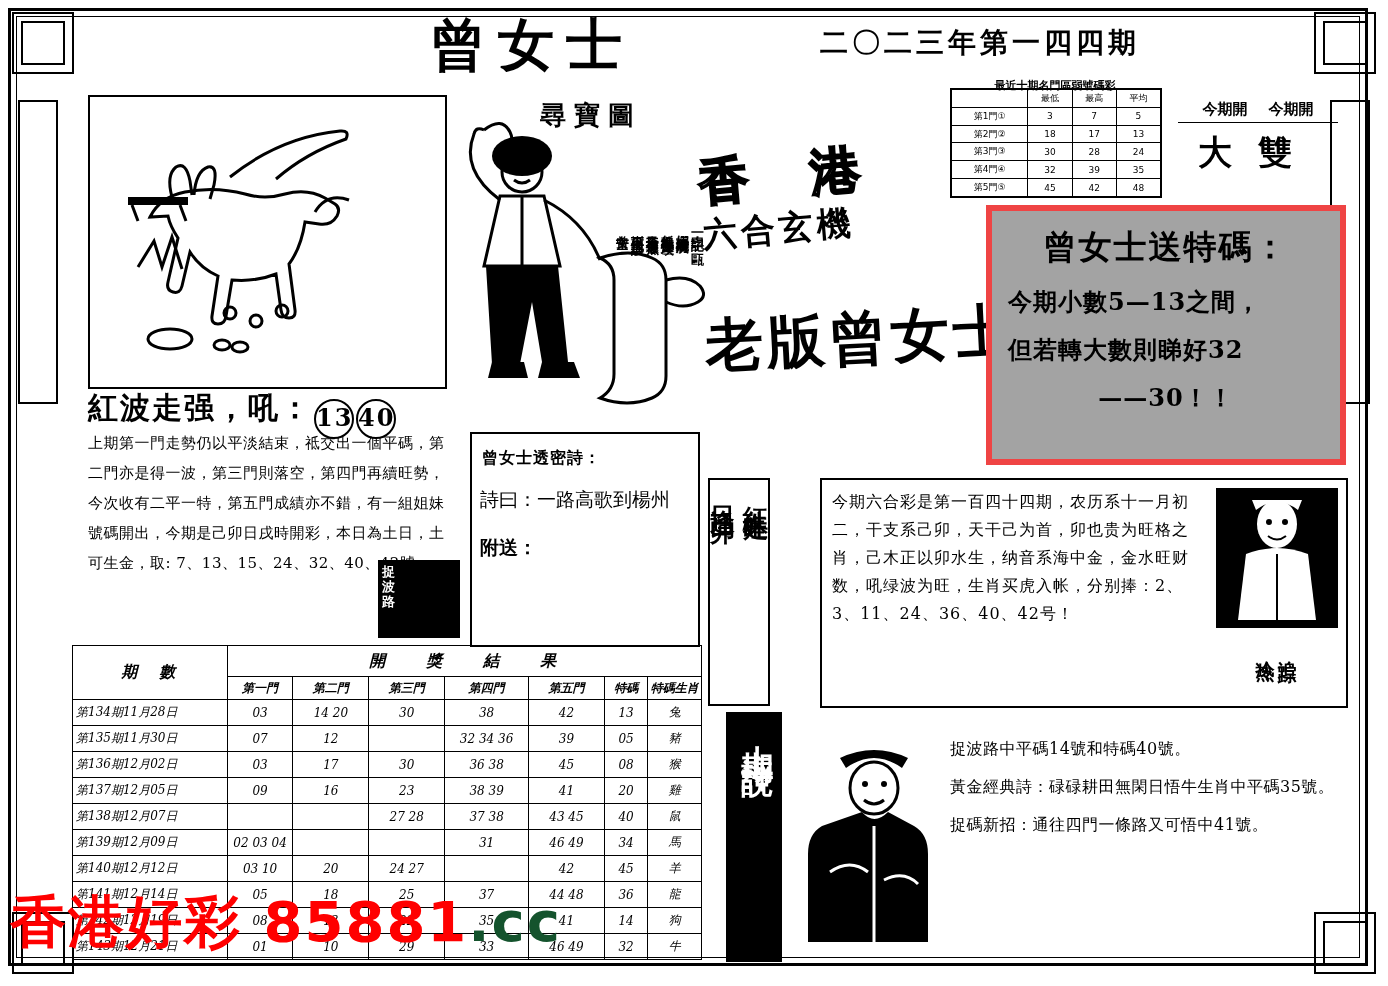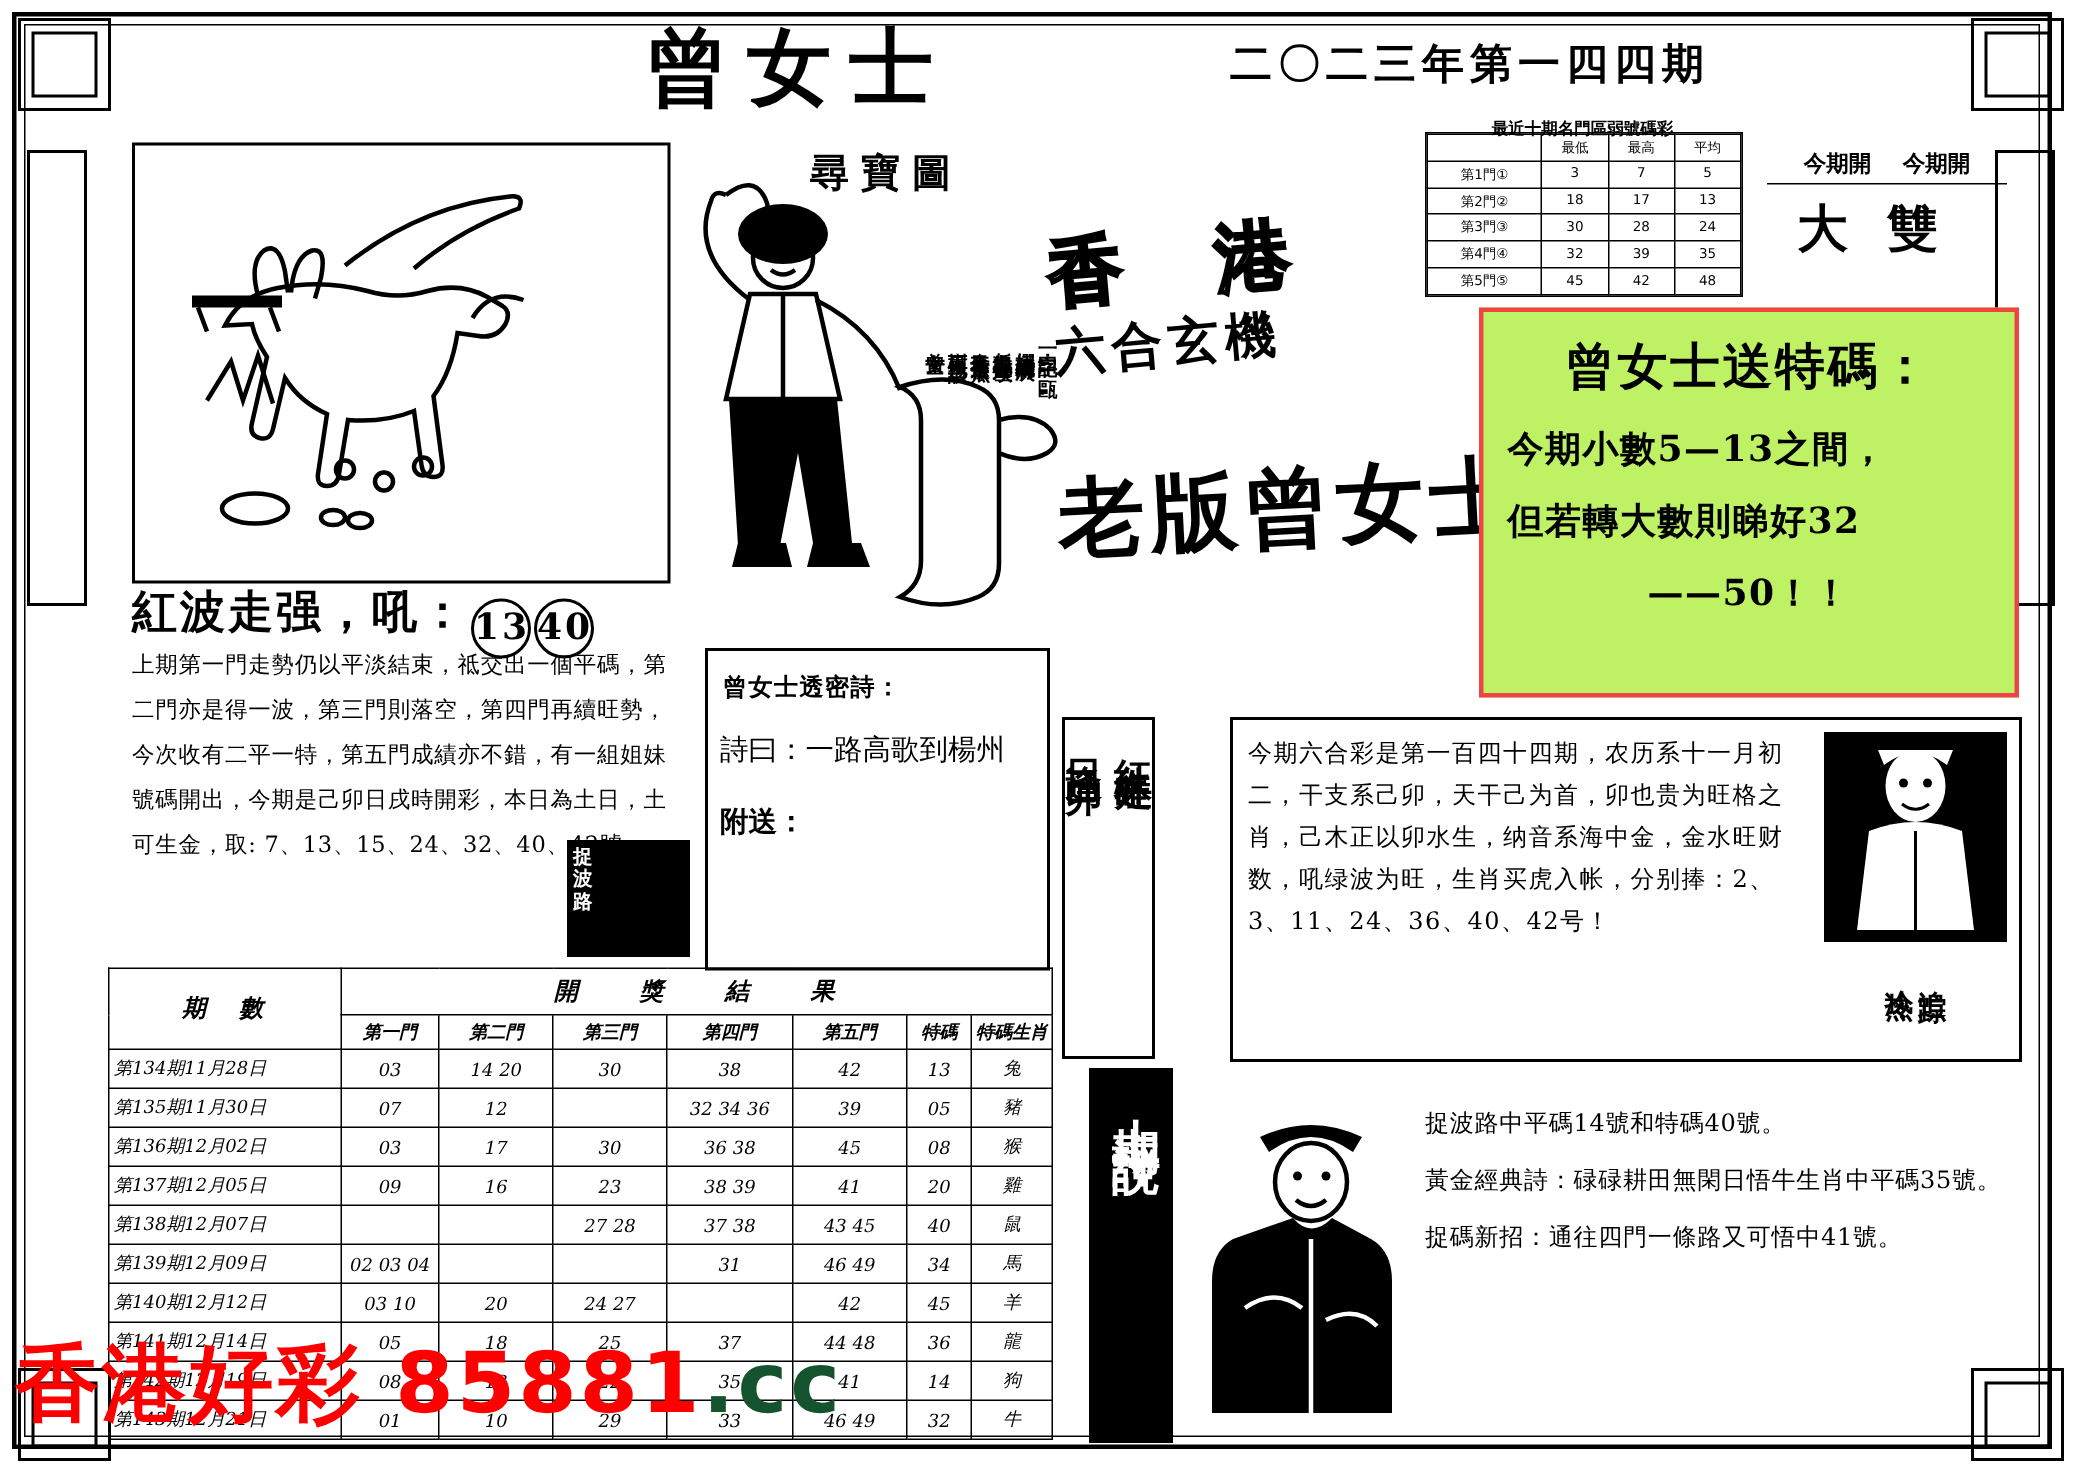--- a/index.html
+++ b/index.html
@@ -111,21 +111,21 @@
   }
   .open-val{
     position:absolute;left:1178px;top:130px;width:160px;text-align:center;
     font-size:34px;font-weight:bold;letter-spacing:26px;
     font-family:"DejaVu Serif","Liberation Serif",serif;
   }
 
   
   .special-box{
     position:absolute;left:986px;top:205px;width:360px;height:260px;
-    border:3px solid #ef4444;background:#bef264;box-sizing:border-box;
+    border:6px solid #ef4444;background:#a3a3a3;box-sizing:border-box;
   }
   .special-title{
     font-size:33px;font-weight:bold;letter-spacing:2px;text-align:center;margin-top:14px;
     font-family:"DejaVu Serif","Liberation Serif",serif;
   }
   .special-line{
     font-size:24px;font-weight:bold;margin:16px 0 0 16px;letter-spacing:1px;
     font-family:"DejaVu Serif","Liberation Serif",serif;
   }
   .special-line.c{text-align:center;margin-left:0;}
@@ -354,21 +354,21 @@
     <span>今期開</span>
   </div>
   <div class="open-val">
     <span>大</span><span>雙</span>
   </div>
 
   <div class="special-box">
     <div class="special-title">曾女士送特碼：</div>
     <div class="special-line">今期小數5—13之間，</div>
     <div class="special-line">但若轉大數則睇好32</div>
-    <div class="special-line c">——50！！</div>
+    <div class="special-line c">——30！！</div>
   </div>
 
   <div class="redwave-title">
     <span>紅波走强，吼：</span><span class="ball">13</span><span class="ball">40</span>
   </div>
   <div class="redwave-body">上期第一門走勢仍以平淡結束，祗交出一個平碼，第二門亦是得一波，第三門則落空，第四門再續旺勢，今次收有二平一特，第五門成績亦不錯，有一組姐妹號碼開出，今期是己卯日戌時開彩，本日為土日，土可生金，取: 7、13、15、24、32、40、42號。</div>
   <div class="blackchip">
     <span>捉</span>
     <span>波</span>
     <span>路</span>

